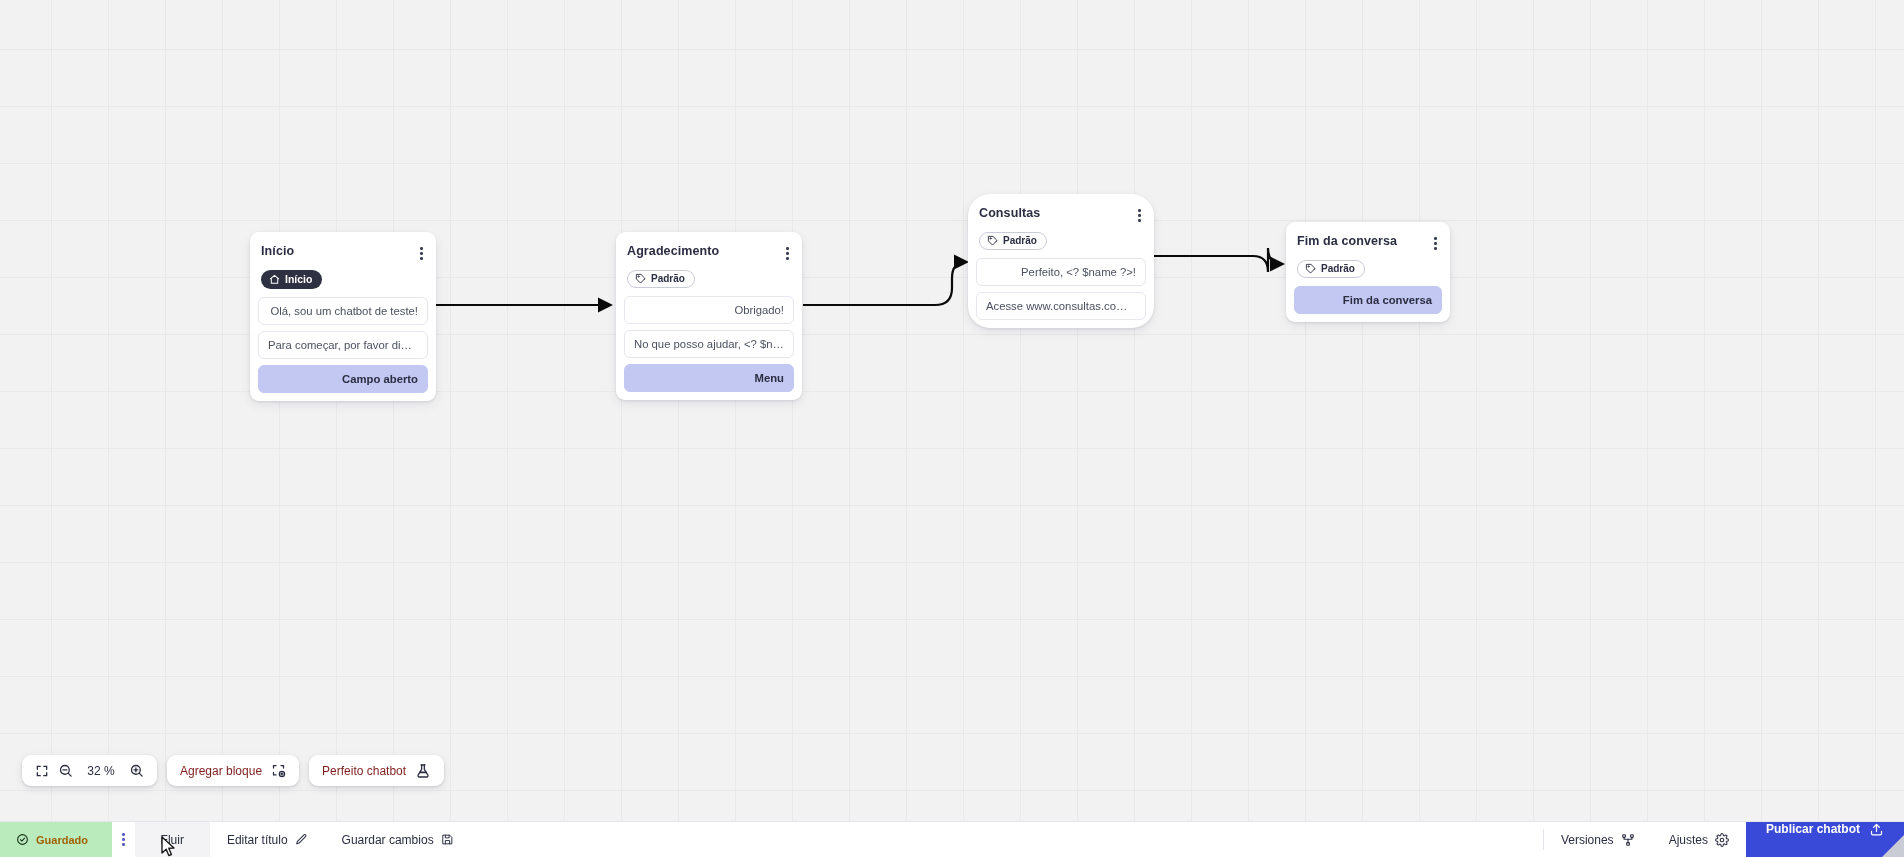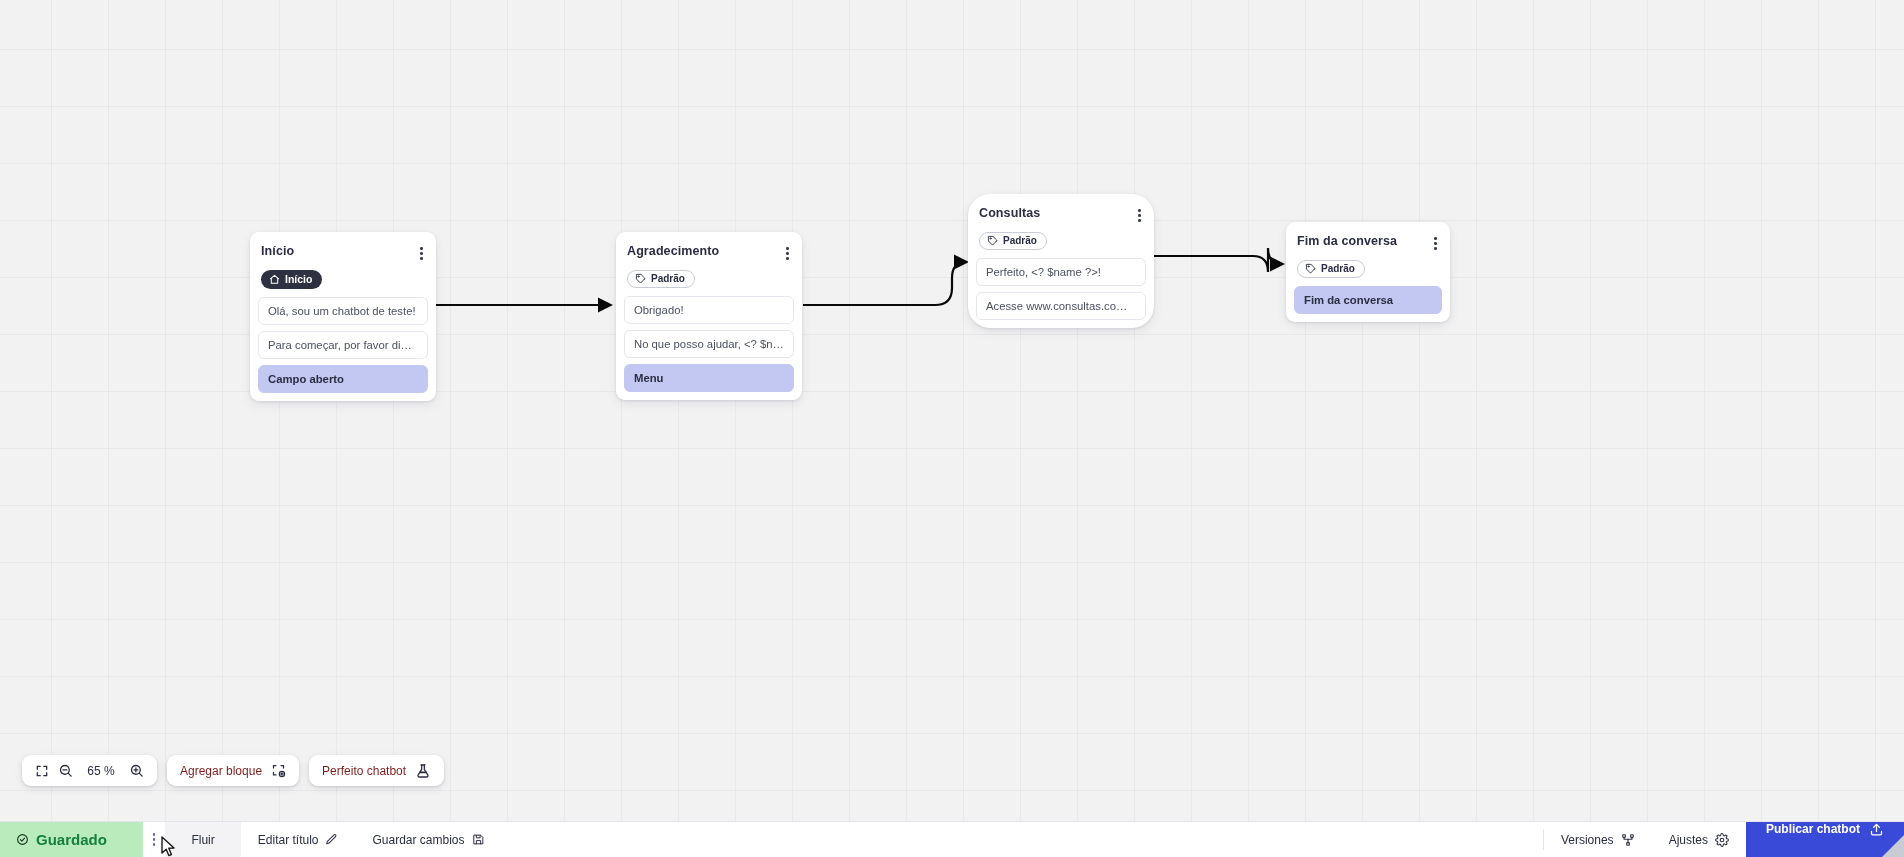--- a/index.html
+++ b/index.html
@@ -54,21 +54,21 @@
     border-radius: 11px; padding: 3.5px 10px 3.5px 8px;
     font-size: 10.5px; font-weight: bold;
   }
   .badge-tag {
     display: inline-flex; align-items: center; gap: 5px;
     background: #ffffff; color: #2b2d42;
     border: 1px solid #c9ccd8; border-radius: 11px;
     padding: 2.5px 9px 2.5px 7px;
     font-size: 10px; font-weight: bold;
   }
-  .rows { padding: 6px 8px 0 8px; display: flex; flex-direction: column; gap: 6px; }
+  .rows { padding: 6px 8px 0 8px; display: flex; flex-direction: column; gap: 6px; text-align: right; }
   .row {
     border-radius: 6px; padding: 6px 9px;
     font-size: 11.3px; line-height: 14px;
     white-space: nowrap; overflow: hidden; text-overflow: ellipsis;
   }
   .row.msg { background: #fff; border: 1px solid #e6e7ee; color: #4c5060; }
   .row.action { background: #c3c8f2; color: #2b2d42; font-weight: bold; border: 1px solid #c3c8f2; }
 
   
   .fbar { position: absolute; bottom: 36px; display: flex; gap: 10px; left: 22px; }
@@ -83,22 +83,22 @@
   .ic { display: inline-flex; align-items: center; justify-content: center; cursor: pointer; }
 
   
   #statusbar {
     position: absolute; left: 0; bottom: 0; width: 1904px; height: 35px;
     background: #ffffff; display: flex; align-items: stretch;
     box-shadow: 0 -1px 0 #e4e5ea;
   }
   .saved {
     display: flex; align-items: center; gap: 7px;
-    background: #b9ebbc; color: #15803d;
-    padding: 0 36px 0 16px; font-size: 15px; font-weight: bold;
+    background: #b9ebbc; color: #a16207;
+    padding: 0 24px 0 16px; font-size: 11px; font-weight: bold;
   }
   .sb-item {
     display: flex; align-items: center; gap: 7px;
     padding: 0 17px; font-size: 12px; color: #2b2d42; cursor: pointer;
   }
   .sb-item.tab { background: #f3f3f5; font-weight: 500; padding: 0 26px; }
   .sb-dots { display: flex; flex-direction: column; gap: 2.5px; padding: 0 10px; align-self: center; }
   .sb-dots i { width: 2.6px; height: 2.6px; border-radius: 50%; background: #5a5ecb; }
   .spacer { flex: 1; }
   .divider { width: 1px; background: #e4e5ea; margin: 7px 0; }
@@ -241,21 +241,21 @@
               <path d="M20 15v5h-5"></path>
             </svg>
         </span>
         <span class="ic">
           <svg width="15" height="15" viewBox="0 0 24 24" fill="none" stroke="#2b2d42" stroke-width="2.1" stroke-linecap="round">
               <circle cx="11" cy="11" r="7"></circle>
               <path d="M8 11h6"></path>
               <path d="M16.2 16.2 21 21"></path>
             </svg>
         </span>
-        <span class="zoomval">65 %</span>
+        <span class="zoomval">32 %</span>
         <span class="ic">
           <svg width="15" height="15" viewBox="0 0 24 24" fill="none" stroke="#2b2d42" stroke-width="2.1" stroke-linecap="round">
               <circle cx="11" cy="11" r="7"></circle>
               <path d="M8 11h6"></path>
               <path d="M11 8v6"></path>
               <path d="M16.2 16.2 21 21"></path>
             </svg>
         </span>
       </div>
 

